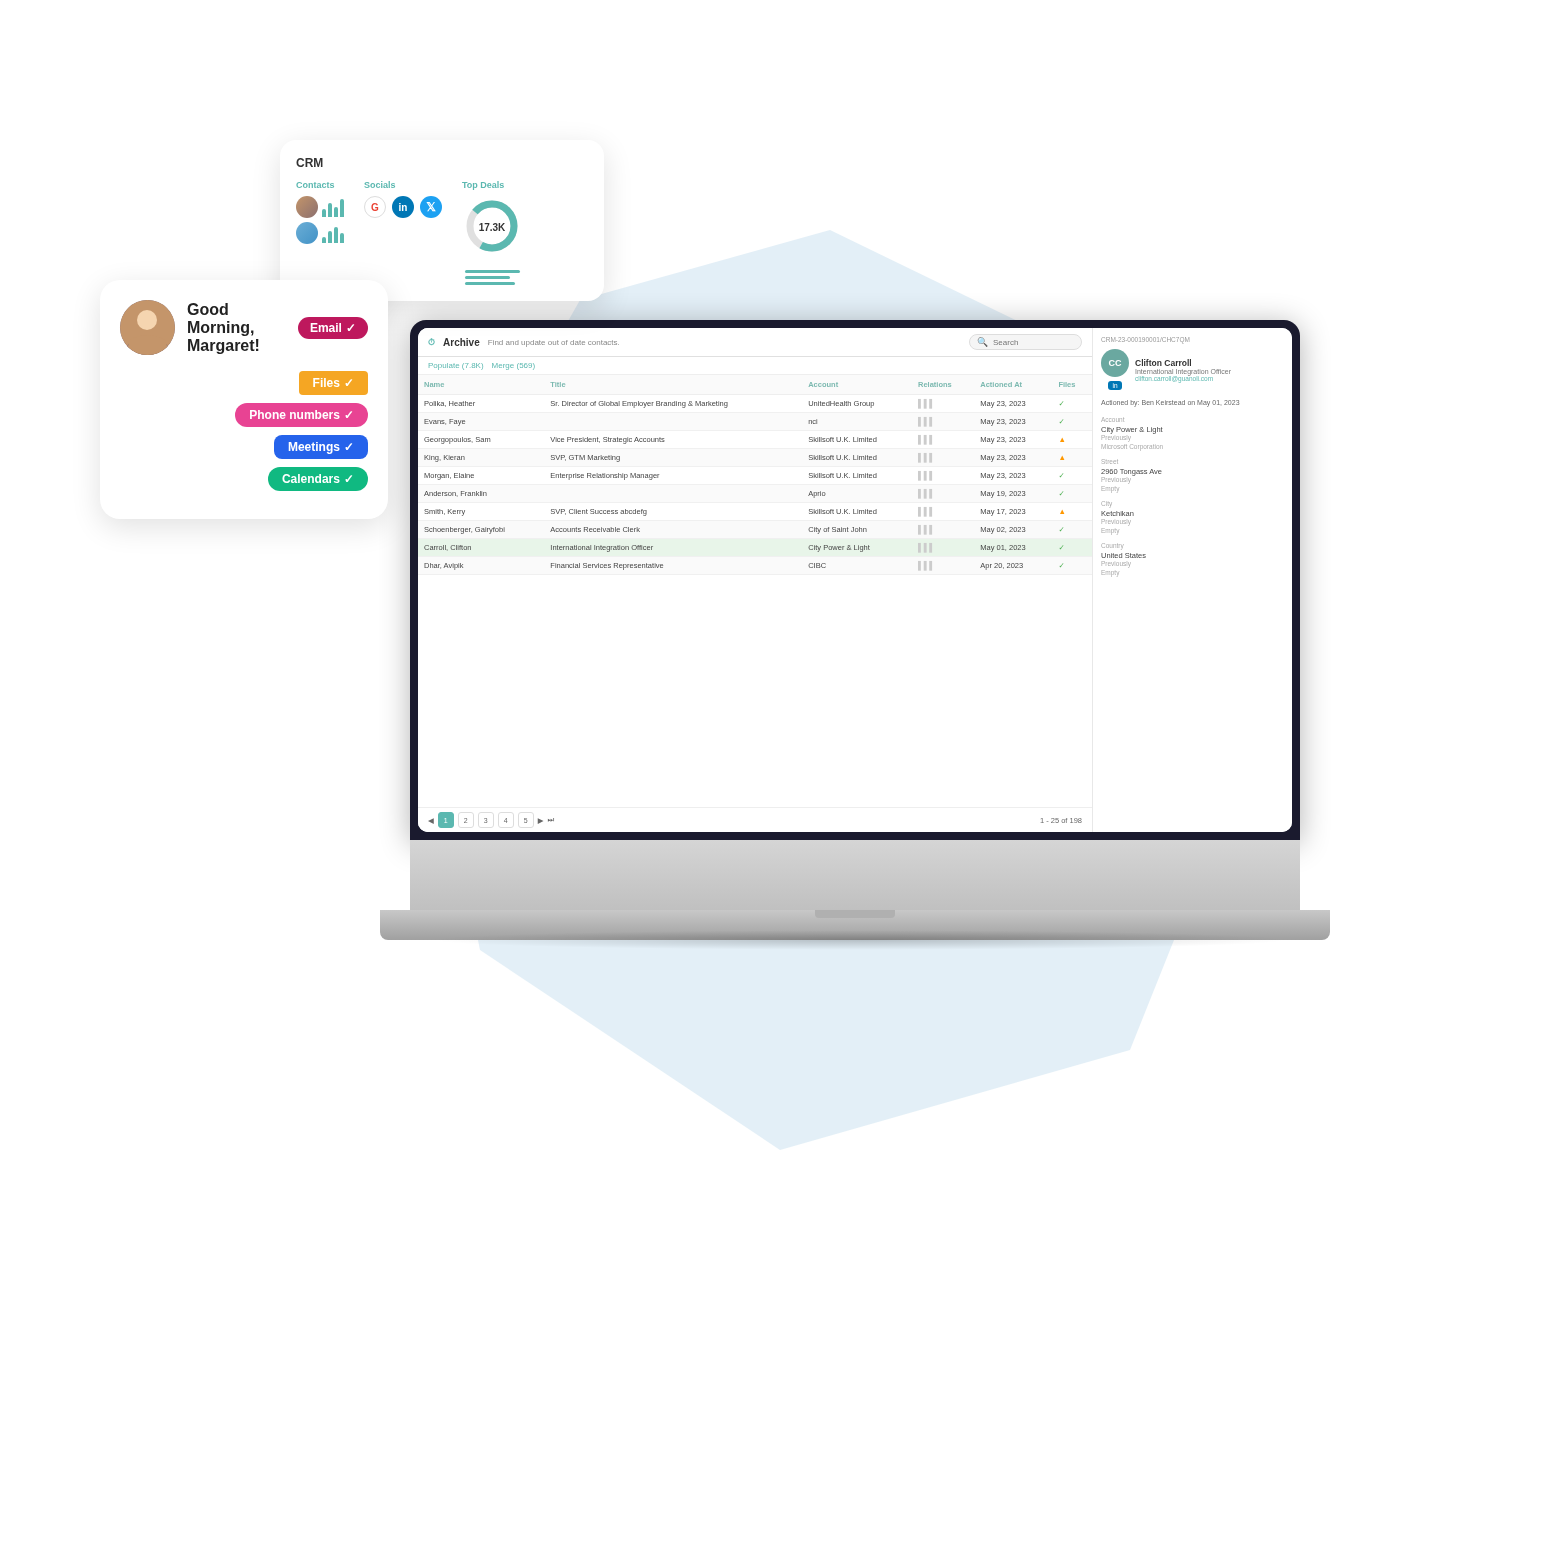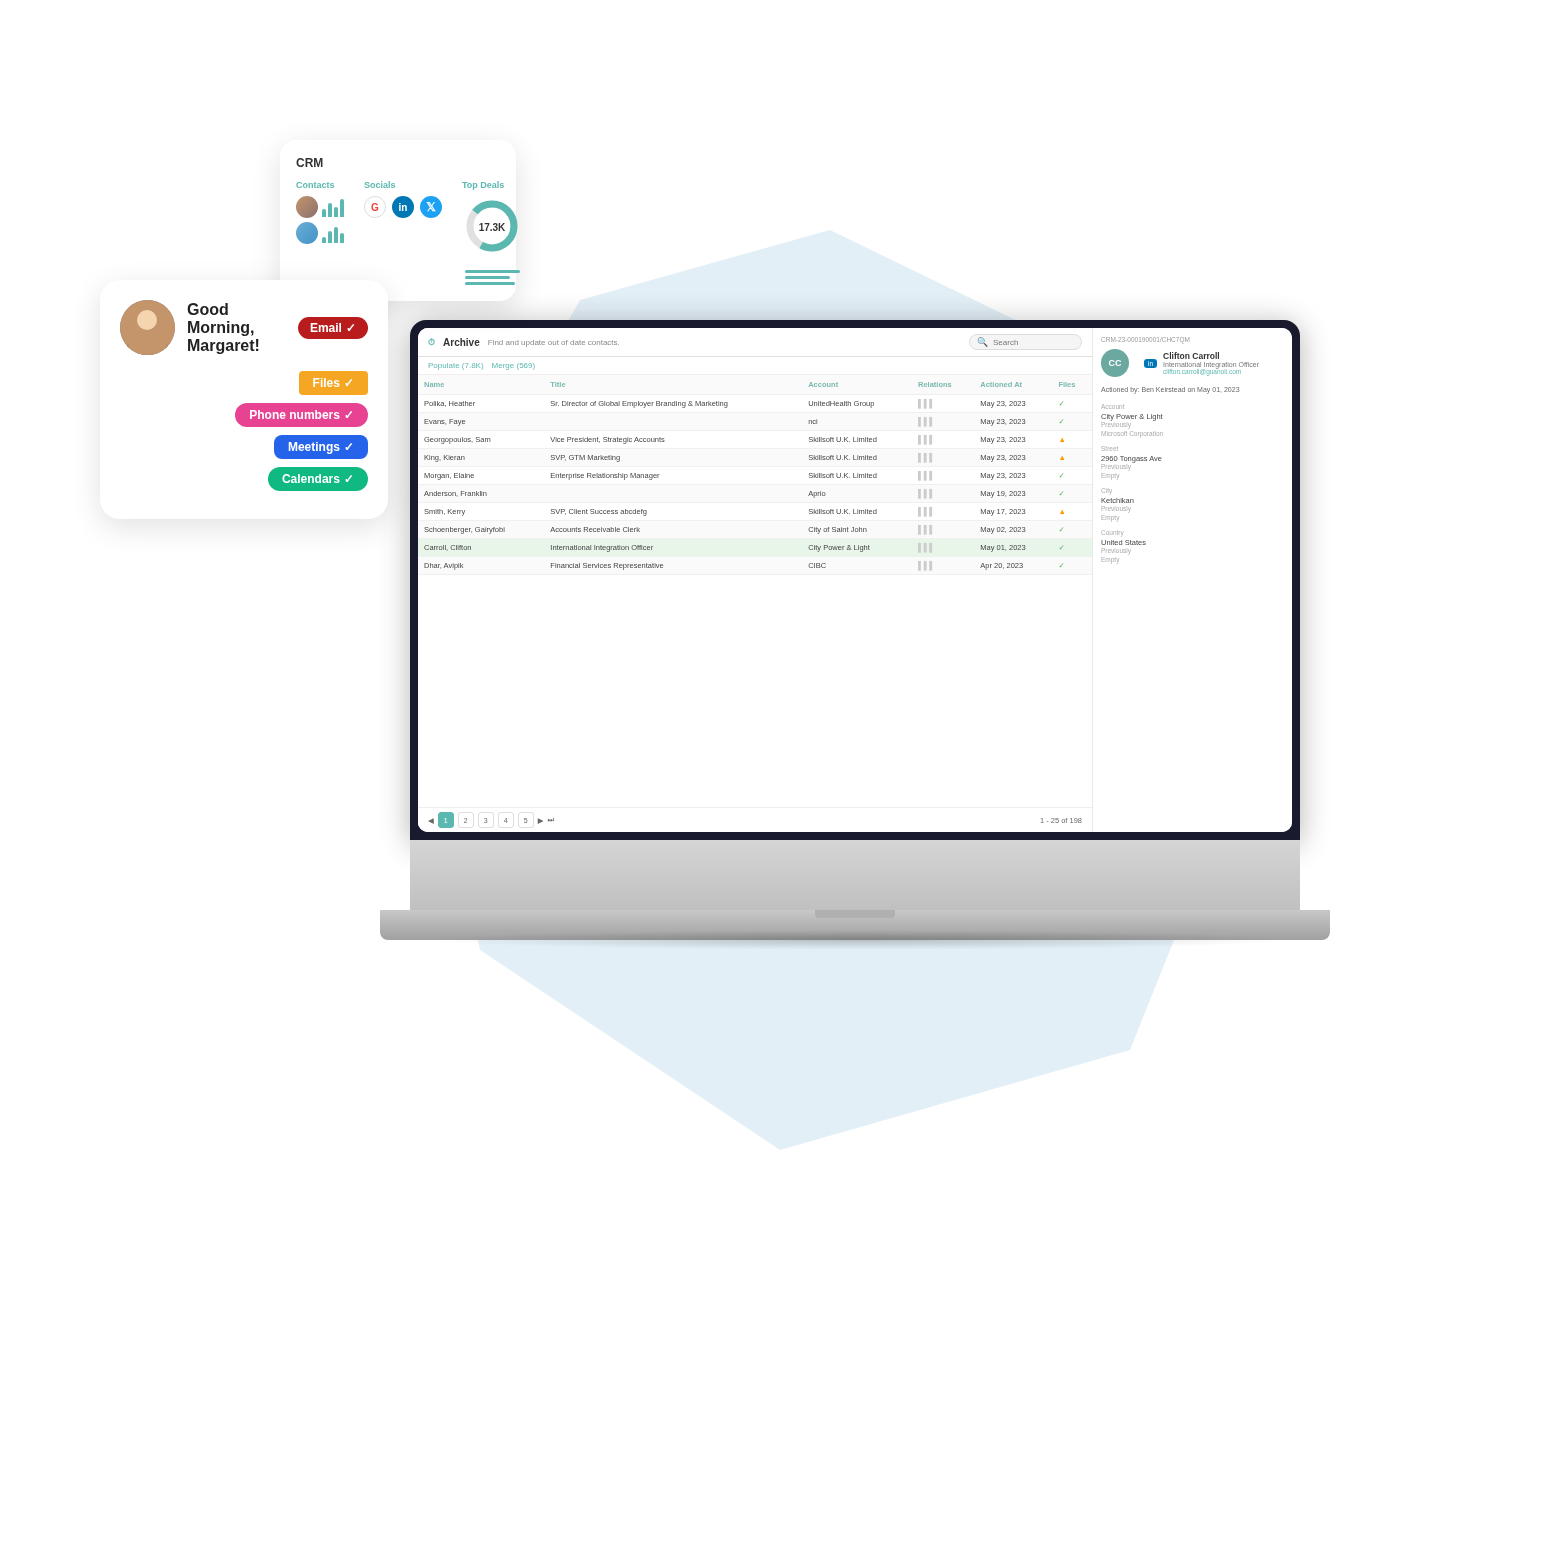--- a/index.html
+++ b/index.html
@@ -253,21 +253,21 @@
       height: 70px;
       background: linear-gradient(to bottom, #d5d5d5, #c0c0c0);
       border-radius: 0;
     }
 
     
     .crm-small-card {
       position: absolute;
       top: 140px;
       left: 280px;
-      width: 236px;
+      width: 324px;
       background: white;
       border-radius: 16px;
       padding: 16px;
       box-shadow: 0 8px 30px rgba(0,0,0,0.12);
       z-index: 10;
     }
     .crm-small-header {
       font-size: 12px;
       font-weight: 700;
       color: #333;
@@ -378,21 +378,21 @@
     }
     .gm-name {
       font-size: 16px;
       font-weight: 700;
       color: #222;
     }
     .email-badge {
       display: inline-flex;
       align-items: center;
       gap: 4px;
-      background: #b91c1c;
+      background: #be185d;
       color: white;
       border-radius: 20px;
       padding: 4px 12px;
       font-size: 12px;
       font-weight: 600;
     }
 
     .gm-updating {
       margin-bottom: 12px;
     }
@@ -617,21 +617,21 @@
           <span style="cursor:pointer;">▶</span>
           <span style="cursor:pointer;">⏭</span>
           <span style="flex:1;"></span>
           <span>1 - 25 of 198</span>
         </div>
       </div>
 
       <div class="crm-right-panel">
         <div class="panel-id">CRM-23-000190001/CHC7QM</div>
         <div class="panel-profile">
-          <div style="display:flex;flex-direction:row;align-items:center;gap:15px;">
+          <div style="display:flex;flex-direction:column;align-items:center;gap:4px;">
             <div class="panel-avatar">CC</div>
             <span class="linkedin-badge">
               <span>in</span>
             </span>
           </div>
           <div>
             <div class="panel-name">Clifton Carroll</div>
             <div class="panel-title-text">International Integration Officer</div>
             <div class="panel-email">clifton.carroll@guanoli.com</div>
           </div>

